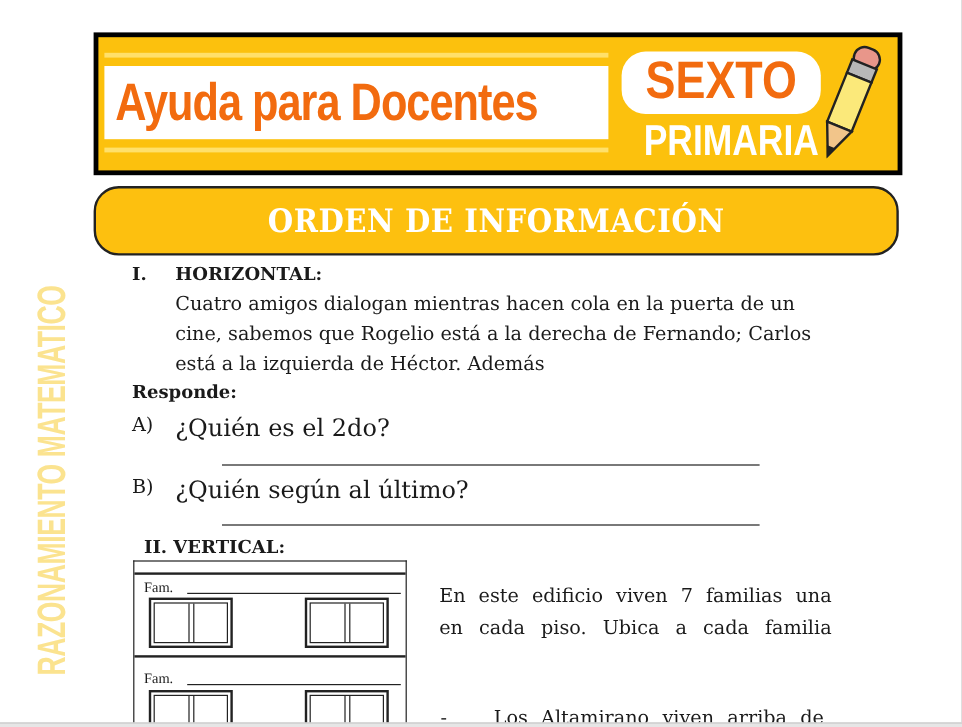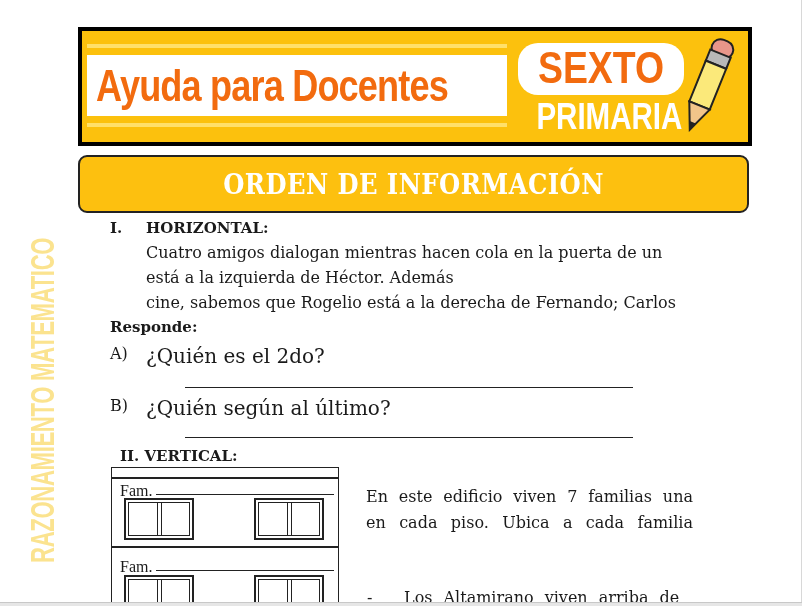--- a/index.html
+++ b/index.html
@@ -13,48 +13,48 @@
   .banner-inner { position: relative; width: 100%; height: 100%; background: #fcc10d; overflow: hidden; }
   .banner-stripe { position: absolute; left: 5px; width: 420px; background: #ffe06a; height: 4px; }
   .banner-white { position: absolute; left: 5px; top: 24px; width: 420px; height: 61px; background: #ffffff; }
   .banner-title { position: absolute; left: 14px; top: 20px; width: 400px; height: 70px; font-family: "Liberation Sans", sans-serif; font-weight: bold; font-size: 44px; color: #f26b0f; letter-spacing: -1px; transform: scaleX(0.82); transform-origin: left center; white-space: nowrap; line-height: 70px; }
   .grade-pill { position: absolute; left: 436px; top: 12px; width: 166px; height: 52px; background: #fff; border-radius: 20px; }
   .grade-text { position: absolute; left: 436px; top: 8px; width: 166px; text-align: center; font-family: "Liberation Sans", sans-serif; font-weight: bold; font-size: 44px; color: #f26b0f; line-height: 58px; transform: scaleX(0.85); }
   .level-text { position: absolute; left: 440px; top: 64px; width: 160px; text-align: center; font-family: "Liberation Sans", sans-serif; font-weight: bold; font-size: 36px; color: #ffffff; line-height: 44px; transform: scaleX(0.82); }
   .pencil { position: absolute; left: 590px; top: 2px; width: 70px; height: 108px; }
 
   
-  .title-bar { position: absolute; left: 78px; top: 155px; width: 671px; height: 58px; background: #fdc00f; border: 2px solid #222; border-radius: 9px; }
+  .title-bar { position: absolute; left: 78px; top: 155px; width: 671px; height: 58px; background: #fdc00f; border: 2px solid #222; border-radius: 21px; }
   .title-text { position: absolute; left: 0; top: 0; width: 100%; height: 54px; text-align: center; line-height: 56px; font-family: "DejaVu Serif", serif; font-weight: bold; font-size: 27px; color: #ffffff; letter-spacing: 0.5px; transform: scaleX(0.9); }
 
   
   .side-label { position: absolute; left: 24px; top: 563px; transform-origin: left top; transform: rotate(-90deg); font-family: "Liberation Sans", sans-serif; font-weight: bold; font-size: 33px; color: #fbe38f; white-space: nowrap; letter-spacing: -0.5px; }
   .side-label span { display: inline-block; transform: scaleX(0.67); transform-origin: left center; }
 
   
   .section-num { position: absolute; left: 110px; font-weight: bold; font-size: 15px; }
   .section-head { position: absolute; font-weight: bold; font-size: 15px; }
   .para { position: absolute; left: 146px; width: 550px; font-size: 16px; line-height: 25px; }
   .respond { position: absolute; left: 110px; top: 318px; font-weight: bold; font-size: 15px; }
   .q-letter { position: absolute; left: 110px; font-size: 16px; }
   .q-text { position: absolute; left: 146px; font-size: 20px; }
   .answer-line { position: absolute; left: 185px; width: 448px; height: 1px; background: #222; }
 
   
   .building { position: absolute; left: 111px; top: 467px; width: 228px; height: 140px; border-left: 1.5px solid #222; border-right: 1.5px solid #222; border-top: 1.5px solid #222; }
   .bld-hline { position: absolute; left: 0; width: 100%; height: 1.5px; background: #222; }
-  .fam-label { position: absolute; left: 8px; font-size: 16px; font-family: "Liberation Serif", serif; text-align: right; }
+  .fam-label { position: absolute; left: 8px; font-size: 12px; font-family: "Liberation Serif", serif; text-align: right; }
   .fam-line { position: absolute; left: 44px; width: 178px; height: 1px; background: #222; }
   .window { position: absolute; width: 70px; height: 42px; border: 2.5px solid #222; padding: 2px; }
   .window-inner { width: 100%; height: 100%; border: 1px solid #222; position: relative; }
   .window-inner::after { content: ""; position: absolute; left: 50%; top: 0; width: 3px; height: 100%; border-left: 1px solid #222; border-right: 1px solid #222; margin-left: -2px; }
 
   .right-para { position: absolute; left: 366px; width: 327px; font-size: 16px; line-height: 26px; text-align: justify; text-align-last: left; }
   .bullet-dash { position: absolute; left: 367px; top: 588px; font-size: 16px; }
-  .bullet-text { position: absolute; left: 404px; top: 588px; width: 290px; font-size: 16px; word-spacing: 6px; }
+  .bullet-text { position: absolute; left: 404px; top: 588px; width: 290px; font-size: 16px; word-spacing: 6px; text-align: center; }
 </style>
 </head>
 <body>
 
 <div class="page-frame">
 
   <div class="banner">
     <div class="banner-inner">
       <div class="banner-stripe" style="top:13px;"></div>
       <div class="banner-white"></div>
@@ -78,22 +78,22 @@
   <div class="title-bar">
     <div class="title-text">ORDEN DE INFORMACIÓN</div>
   </div>
 
   <div class="side-label"><span>RAZONAMIENTO MATEMATICO</span></div>
 
   <div class="section-num" style="top:219px;">I.</div>
   <div class="section-head" style="left:146px; top:219px;">HORIZONTAL:</div>
   <div class="para" style="top:240px;">
     <div>Cuatro amigos dialogan mientras hacen cola en la puerta de un</div>
+    <div>cine, sabemos que Rogelio está a la derecha de Fernando; Carlos</div>
     <div>está a la izquierda de Héctor. Además</div>
-    <div>cine, sabemos que Rogelio está a la derecha de Fernando; Carlos</div>
   </div>
   <div class="respond">Responde:</div>
 
   <div class="q-letter" style="top:344px;">A)</div>
   <div class="q-text" style="top:344px;">¿Quién es el 2do?</div>
   <div class="answer-line" style="top:387px;"></div>
 
   <div class="q-letter" style="top:396px;">B)</div>
   <div class="q-text" style="top:396px;">¿Quién según al último?</div>
   <div class="answer-line" style="top:437px;"></div>

